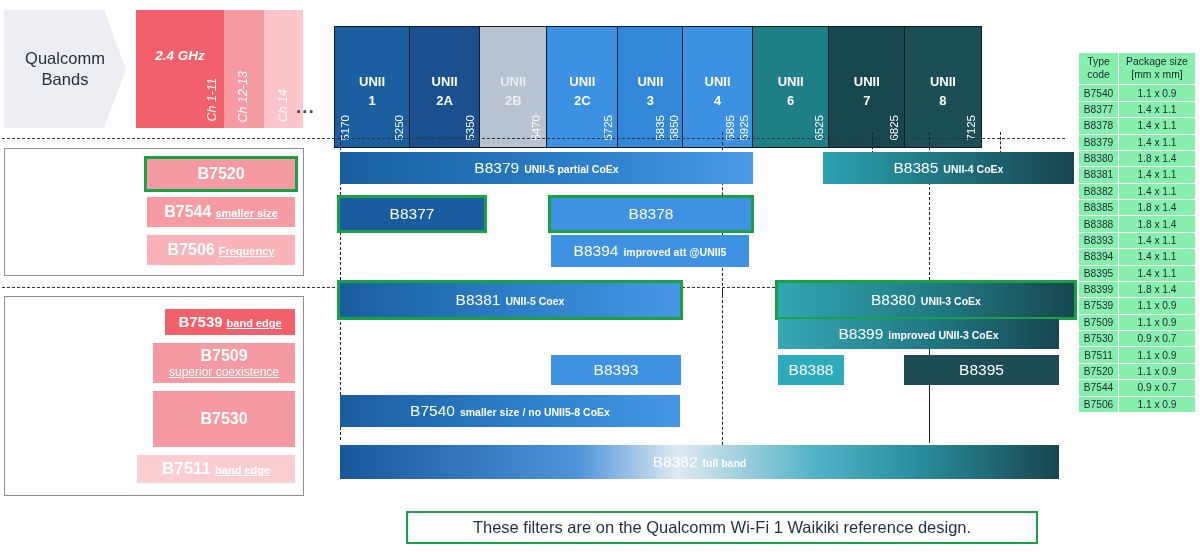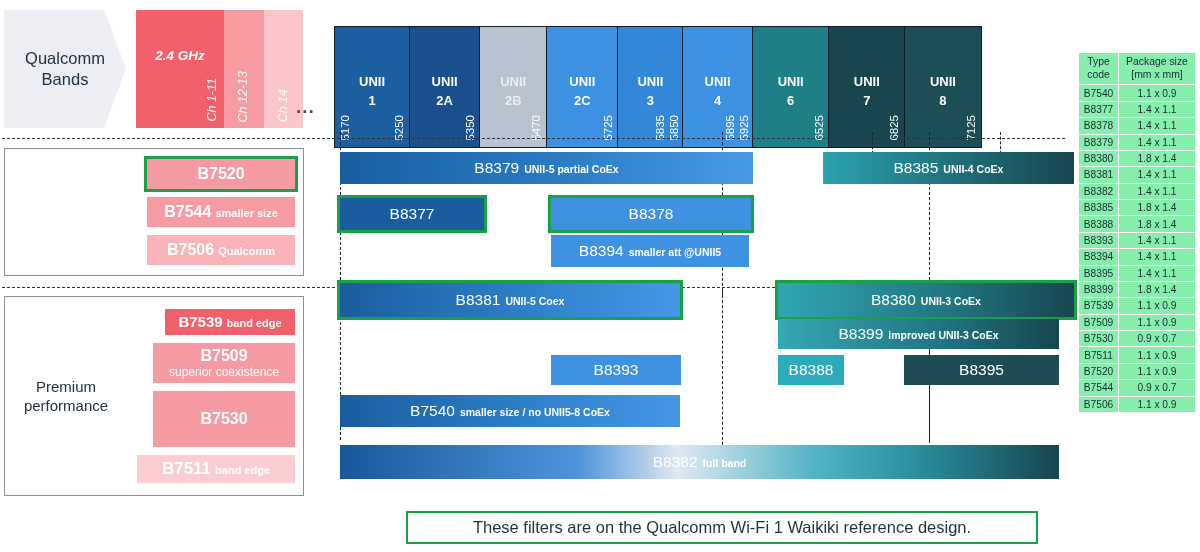--- a/index.html
+++ b/index.html
@@ -80,21 +80,21 @@
     color:#23303f; padding-left:4px;
   }
   .perf-items { flex:1; display:flex; flex-direction:column; gap:8px;
                 padding:7px 8px 7px 0; align-items:flex-end; }
   .pill {
     position:relative; color:#ffffff; display:flex;
     align-items:center; justify-content:center;
     text-align:center; line-height:1.2;
   }
   .pill .code { font-size:16px; font-weight:bold; }
-  .pill .note { font-size:11px; font-weight:bold; margin-left:4px; }
+  .pill .note { font-size:11px; font-weight:bold; margin-left:4px;text-decoration:underline; }
   .pill.stack { flex-direction:column; }
   .pill.stack .note { margin-left:0; font-size:12px; font-weight:normal; }
   .pill.hl { outline:3.2px solid #18a245; outline-offset:0px; }
 
   
   #plot { left:334px; top:140px; width:733px; height:360px; }
   .vline {
     position:absolute; top:0; width:0; border-left:1.7px dashed #19222c;
   }
   .bar {
@@ -250,28 +250,27 @@
       </div>
       <div class="pill" style="width: 148px; height: 30px; background: rgb(247, 155, 163);">
         <div style="display: flex; align-items: baseline;">
           <span class="code" style="font-size: 16px;">B7544</span>
           <span class="note">smaller size</span>
         </div>
       </div>
       <div class="pill" style="width: 148px; height: 30px; background: rgb(249, 179, 185);">
         <div style="display: flex; align-items: baseline;">
           <span class="code" style="font-size: 16px;">B7506</span>
-          <span class="note">Qualcomm</span>
+          <span class="note">Frequency</span>
         </div>
       </div>
     </div>
 </div>
 
 <div class="abs perf-box" id="perf-premium">
-  <div class="perf-label">Premium performance</div>
   <div class="perf-items" id="prm-items">
       <div class="pill" style="width: 130px; height: 26px; background: rgb(242, 96, 107);">
         <div style="display: flex; align-items: baseline;">
           <span class="code" style="font-size: 15px;">B7539</span>
           <span class="note">band edge</span>
         </div>
       </div>
       <div class="pill stack" style="width: 142px; height: 40px; background: rgb(245, 154, 162);">
         <div class="code" style="font-size: 16px;">B7509</div>
         <div class="note">superior coexistence</div>
@@ -314,21 +313,21 @@
       </div>
     </div>
     <div class="bar hl" style="left: 217px; top: 58px; width: 200px; height: 32px; background: rgb(63, 146, 226);">
       <div style="display: flex; align-items: baseline;">
         <span class="code">B8378</span>
       </div>
     </div>
     <div class="bar" style="left: 217px; top: 95px; width: 198px; height: 32px; background: rgb(63, 146, 226);">
       <div style="display: flex; align-items: baseline;">
         <span class="code">B8394</span>
-        <span class="note">smaller att @UNII5</span>
+        <span class="note">improved att @UNII5</span>
       </div>
     </div>
     <div class="bar hl" style="left: 6px; top: 143px; width: 340px; height: 34px; background: linear-gradient(90deg, rgb(26, 93, 159) 0%, rgb(45, 128, 201) 55%, rgb(70, 150, 230) 100%);">
       <div style="display: flex; align-items: baseline;">
         <span class="code">B8381</span>
         <span class="note">UNII-5 Coex</span>
       </div>
     </div>
     <div class="bar hl" style="left: 444px; top: 143px; width: 296px; height: 34px; background: linear-gradient(90deg, rgb(48, 167, 178) 0%, rgb(32, 115, 126) 60%, rgb(23, 70, 79) 100%);">
       <div style="display: flex; align-items: baseline;">

